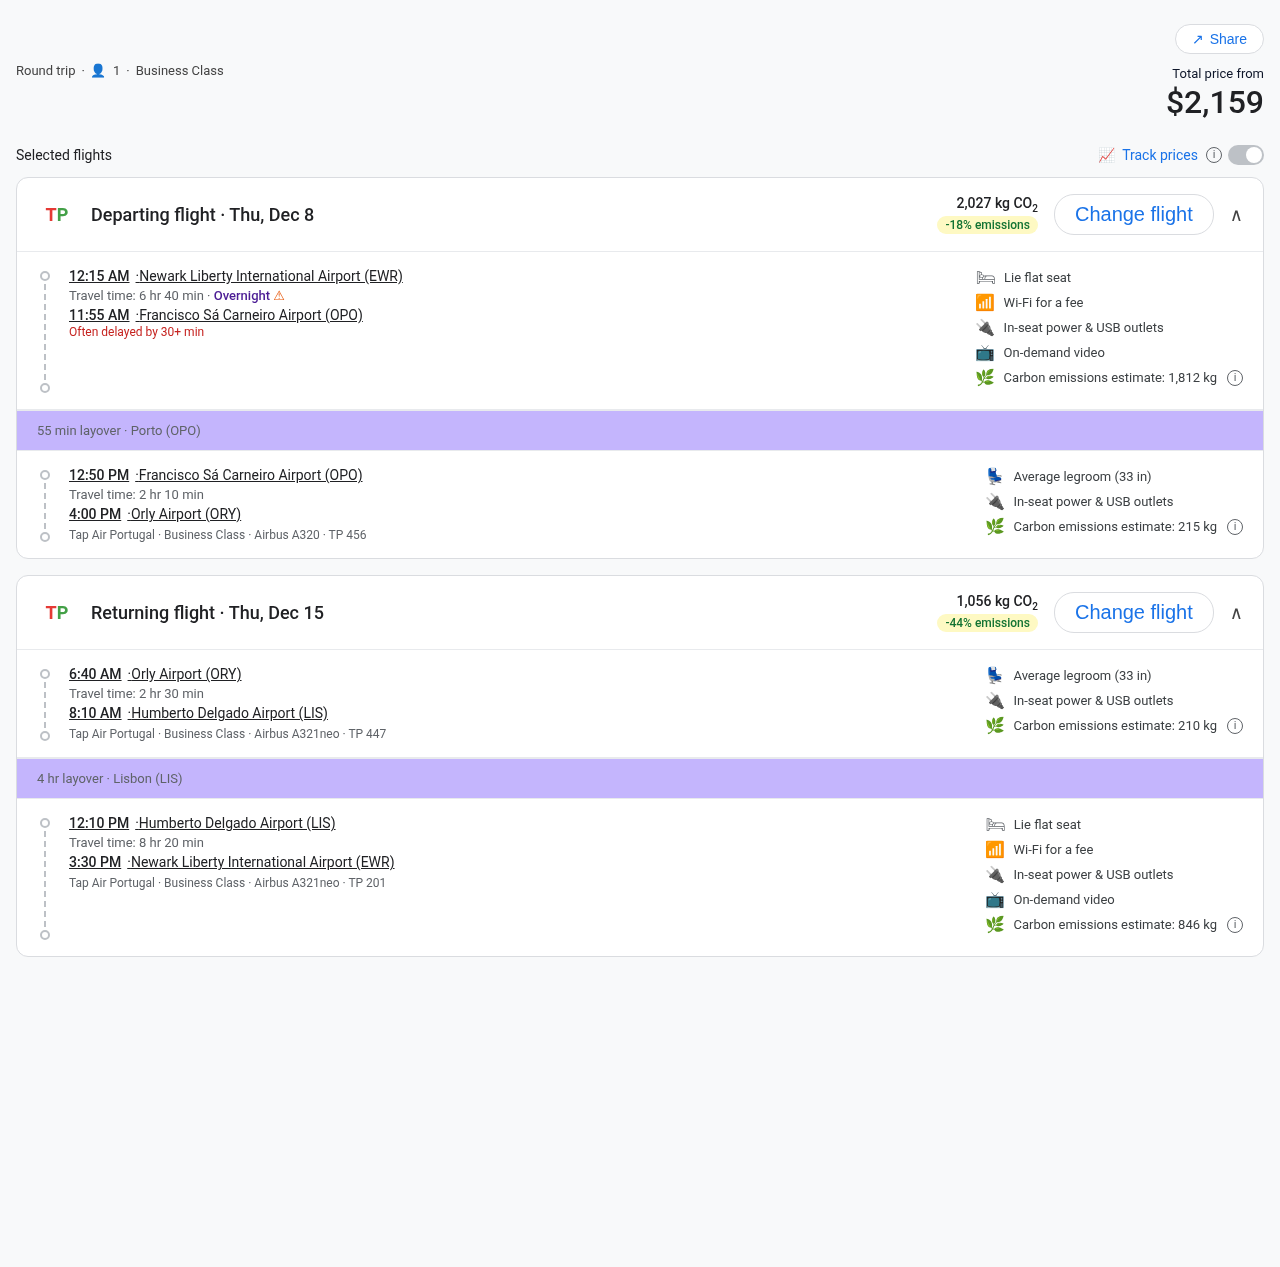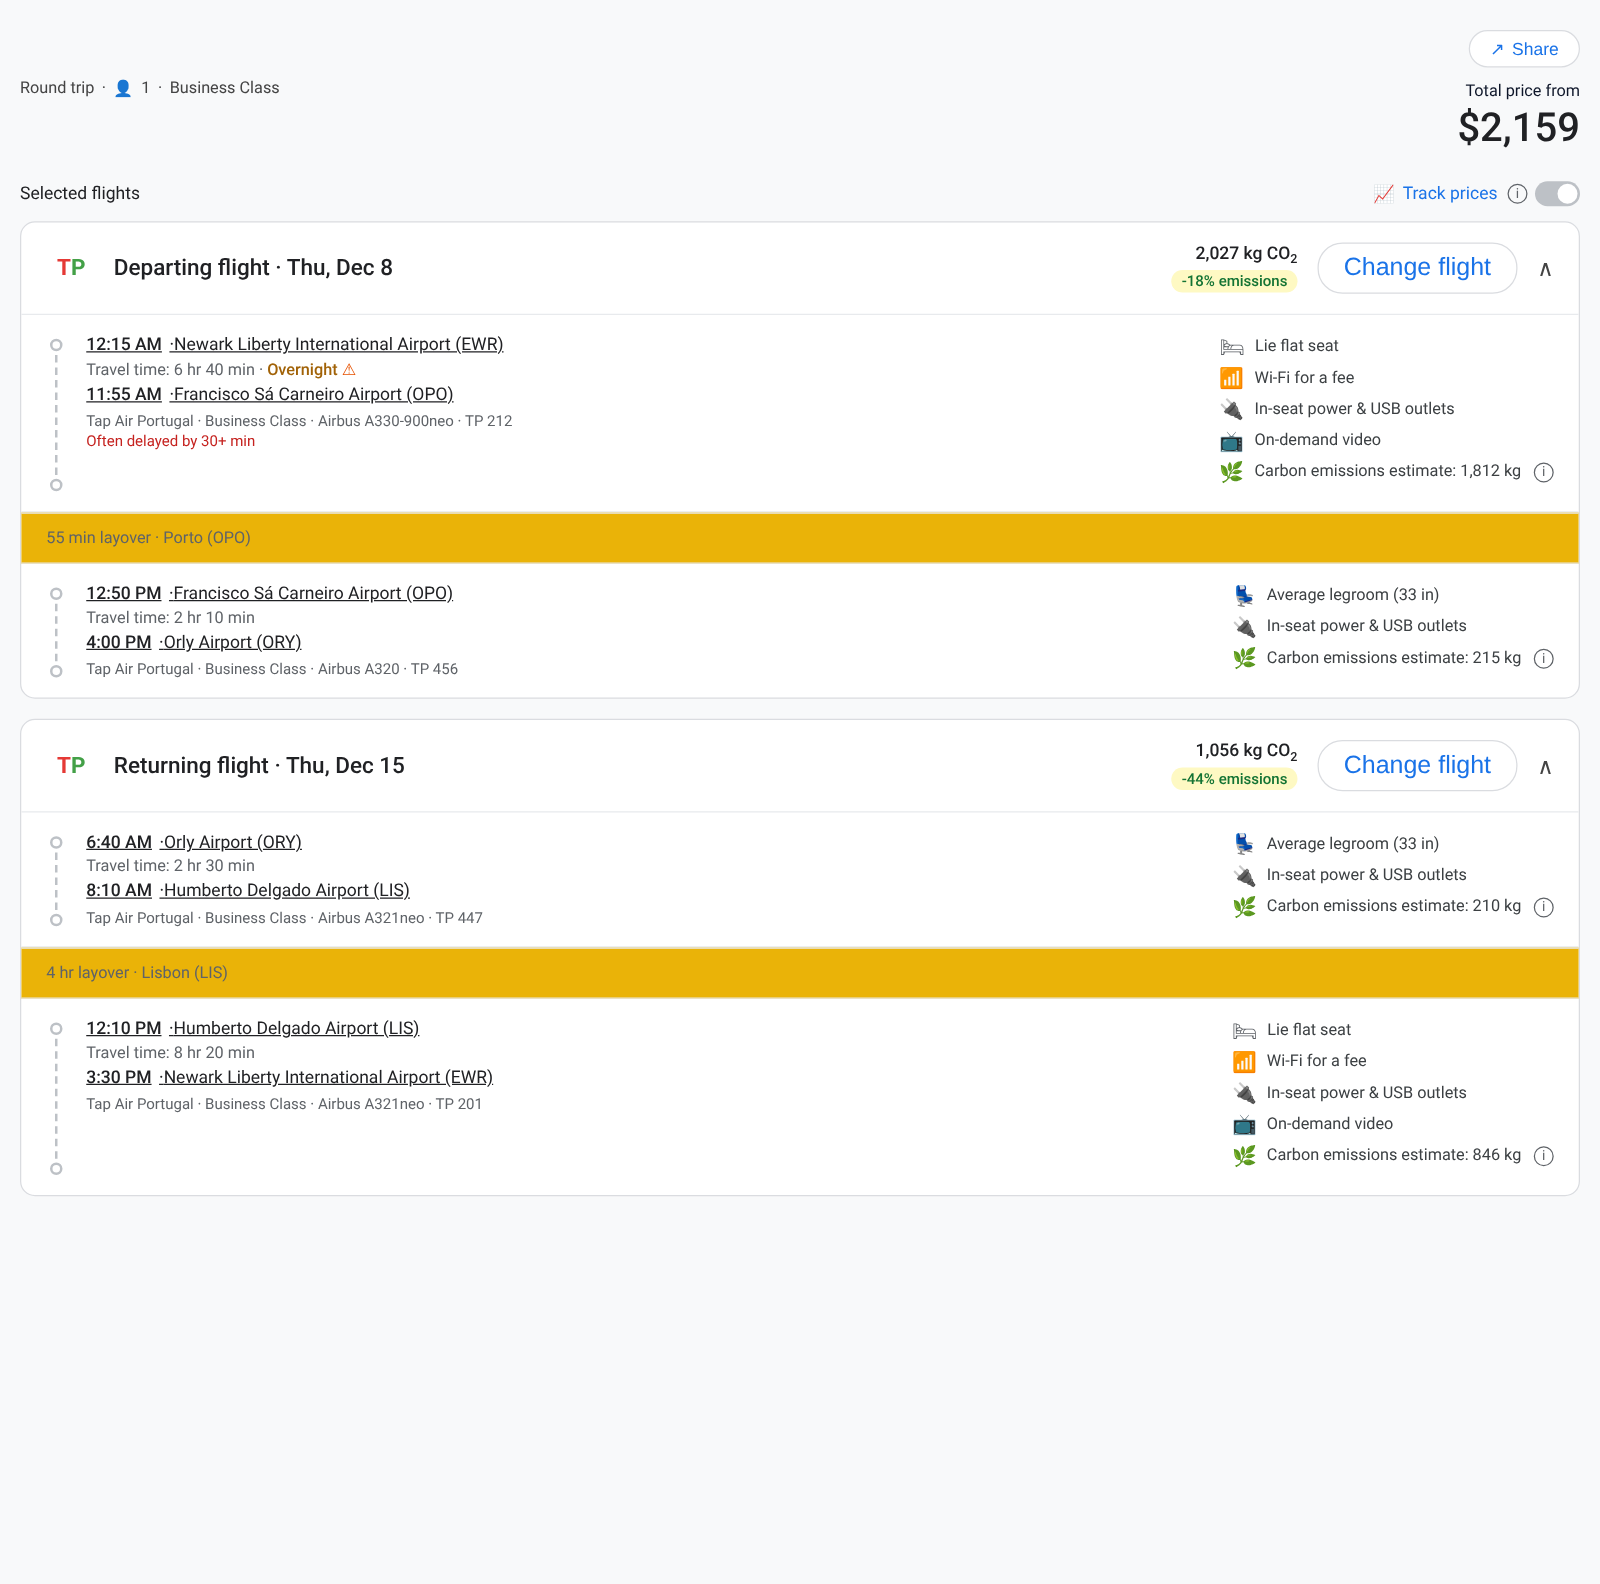--- a/index.html
+++ b/index.html
@@ -181,35 +181,35 @@
     }
     .stop-point {
       display: flex;
       align-items: flex-start;
       margin-bottom: 2px;
       text-decoration: underline;
     }
     .stop-time { font-size: 14px; font-weight: 500; margin-right: 6px; }
     .stop-airport { font-size: 14px; }
     .travel-time { font-size: 13px; color: #5f6368; margin: 4px 0; }
-    .overnight { color: #a16207; font-weight: 500; }
+    .overnight { color: #4c1d95; font-weight: 500; }
     .warning-icon { color: #e65100; }
     .airline-info { font-size: 12px; color: #5f6368; margin-top: 6px; }
     .delayed { color: #c5221f; font-size: 12px; margin-top: 2px; }
     .amenity-row {
       display: flex;
       align-items: center;
       gap: 8px;
       font-size: 13px;
       color: #3c4043;
       margin-bottom: 6px;
     }
     .amenity-icon { font-size: 16px; color: #5f6368; }
     .layover-bar {
-      background: #eab308;
+      background: #c4b5fd;
       padding: 12px 20px;
       font-size: 13px;
       color: #5f6368;
       border-top: 1px solid #e8eaed;
       border-bottom: 1px solid #e8eaed;
     }
     .info-icon {
       display: inline-block;
       width: 16px;
       height: 16px;
@@ -294,21 +294,20 @@
         <div class="travel-time">
           <span>Travel time: 6 hr 40 min · </span>
           <span class="overnight">Overnight</span>
           <span class="warning-icon">⚠</span>
         </div>
         <div class="stop-point">
           <span class="stop-time">11:55 AM</span>
           <span> · </span>
           <span class="stop-airport">Francisco Sá Carneiro Airport (OPO)</span>
         </div>
-        <div class="airline-info">Tap Air Portugal · Business Class · Airbus A330-900neo · TP 212</div>
         <div class="delayed">Often delayed by 30+ min</div>
       </div>
       <div class="segment-amenities">
         <div class="amenity-row">
           <span class="amenity-icon">🛏</span>
           <span>Lie flat seat</span>
         </div>
         <div class="amenity-row">
           <span class="amenity-icon">📶</span>
           <span>Wi-Fi for a fee</span>

